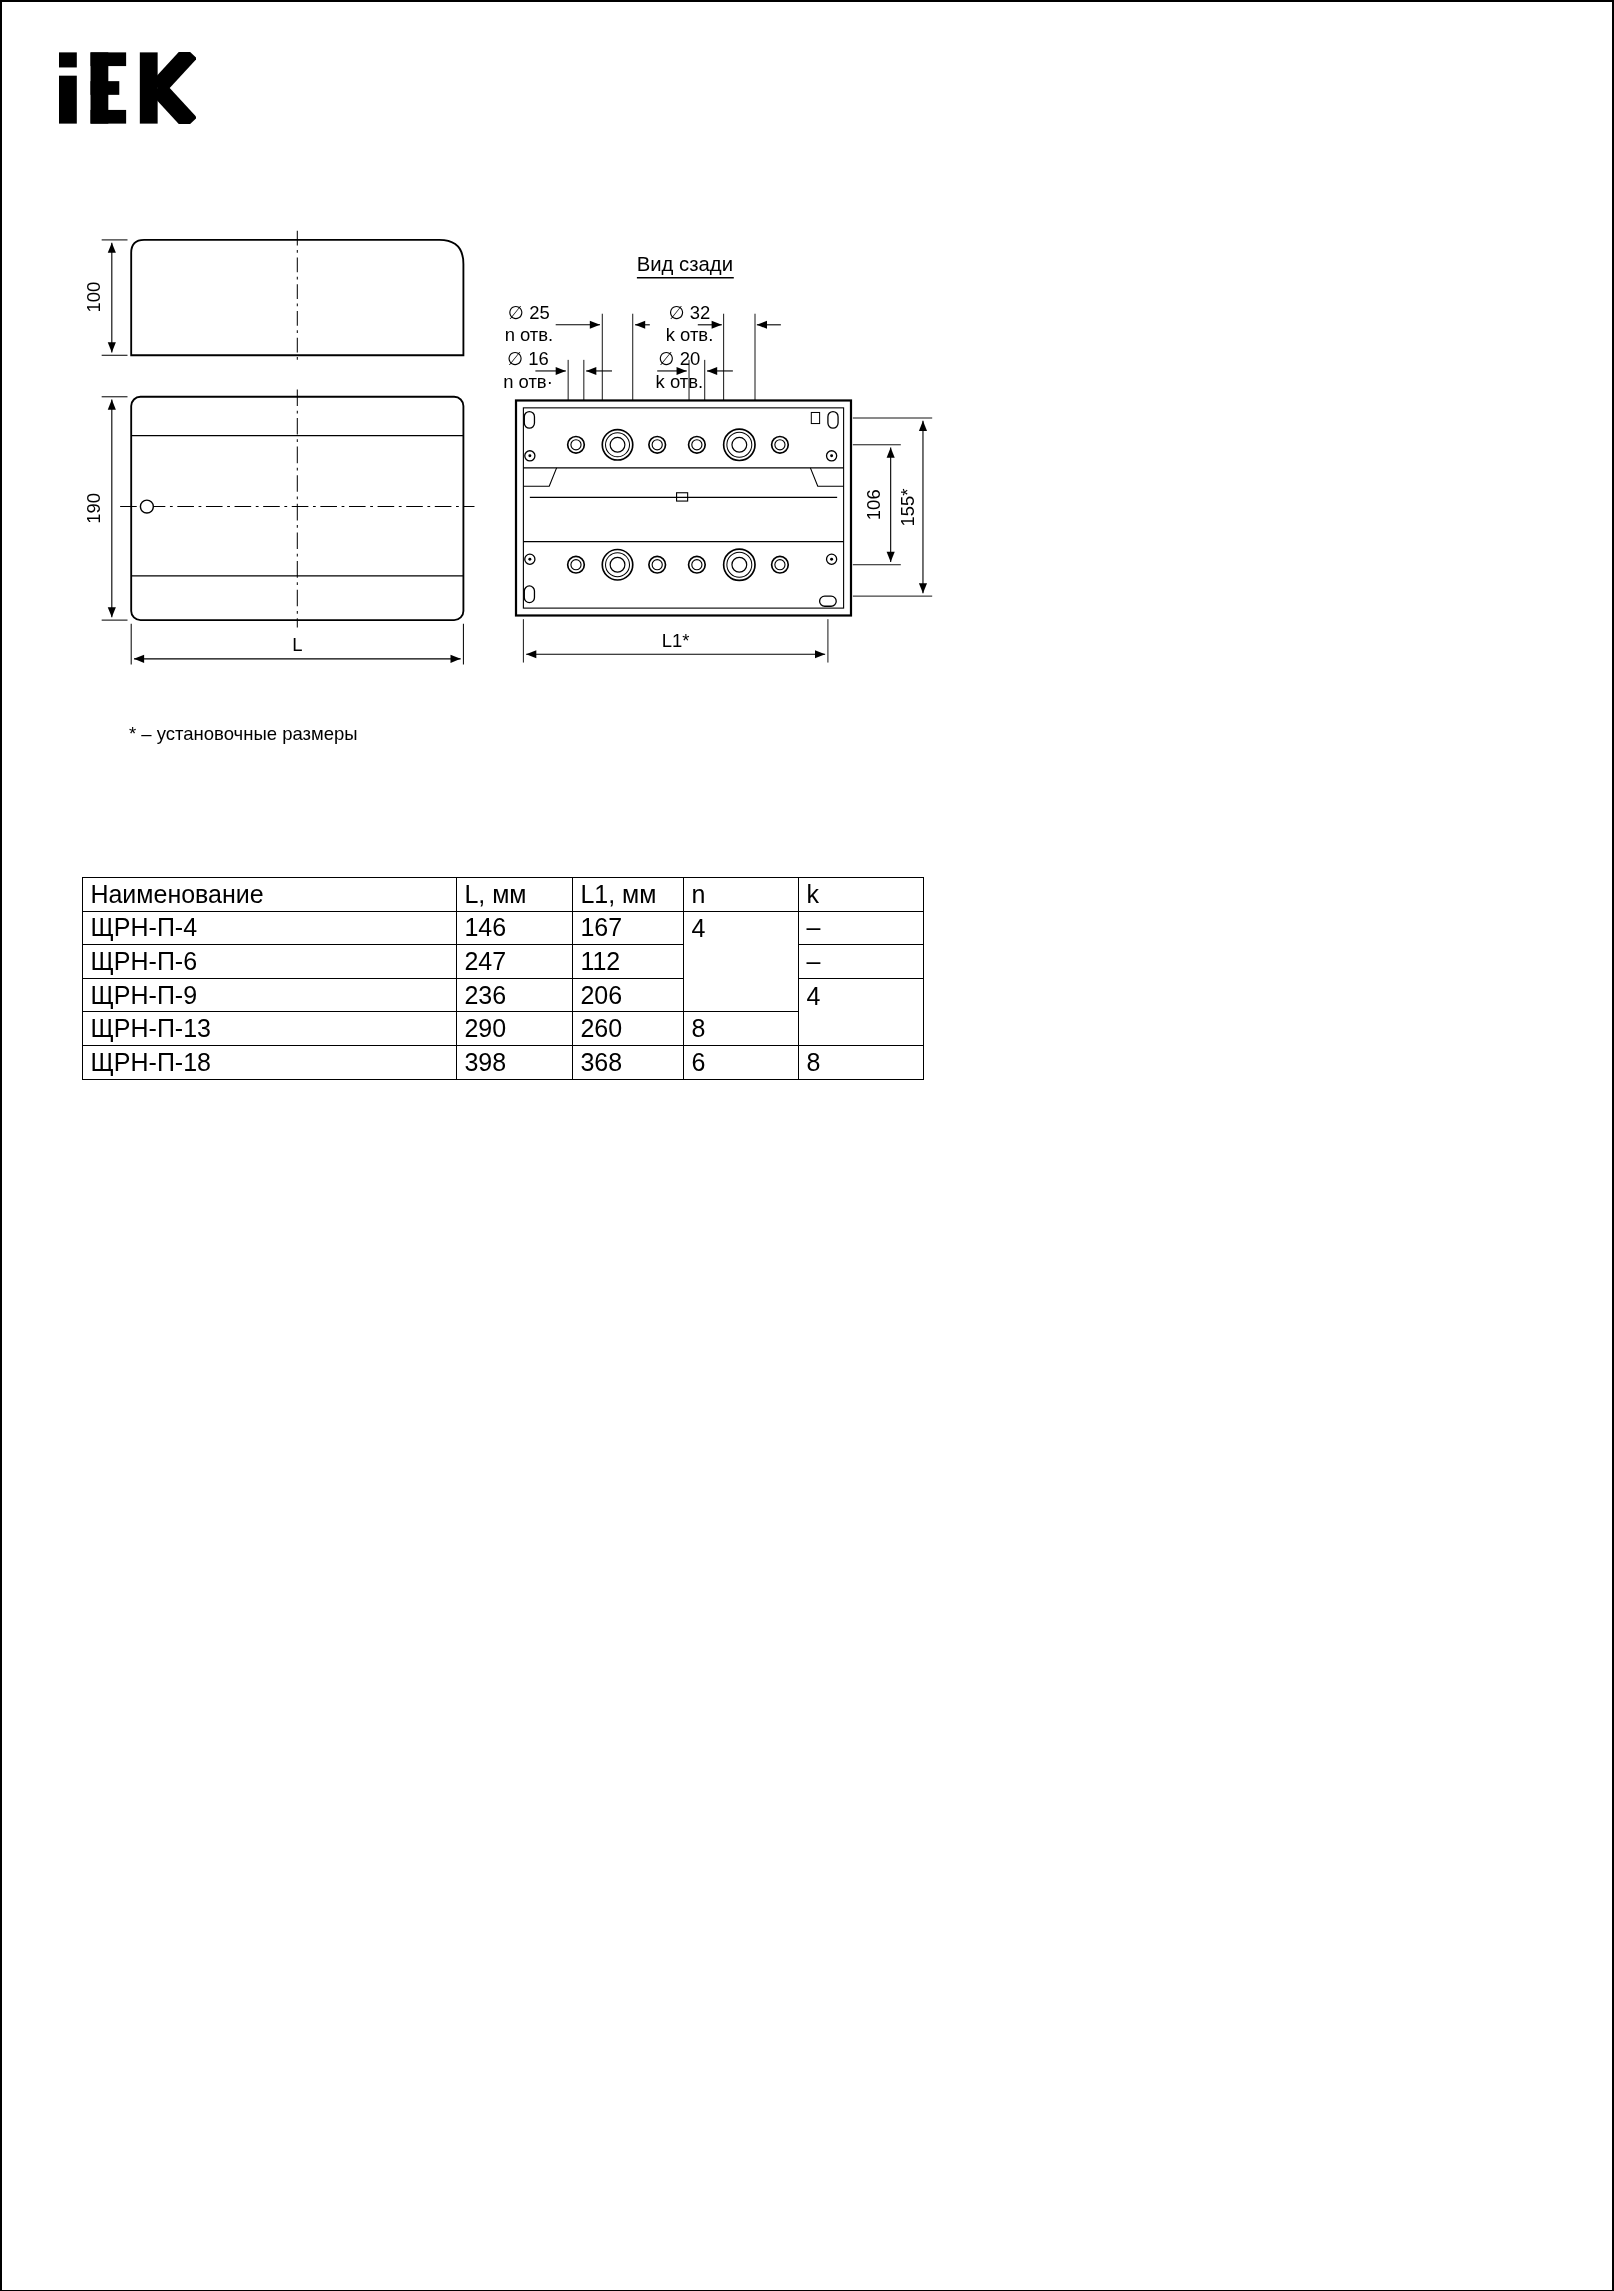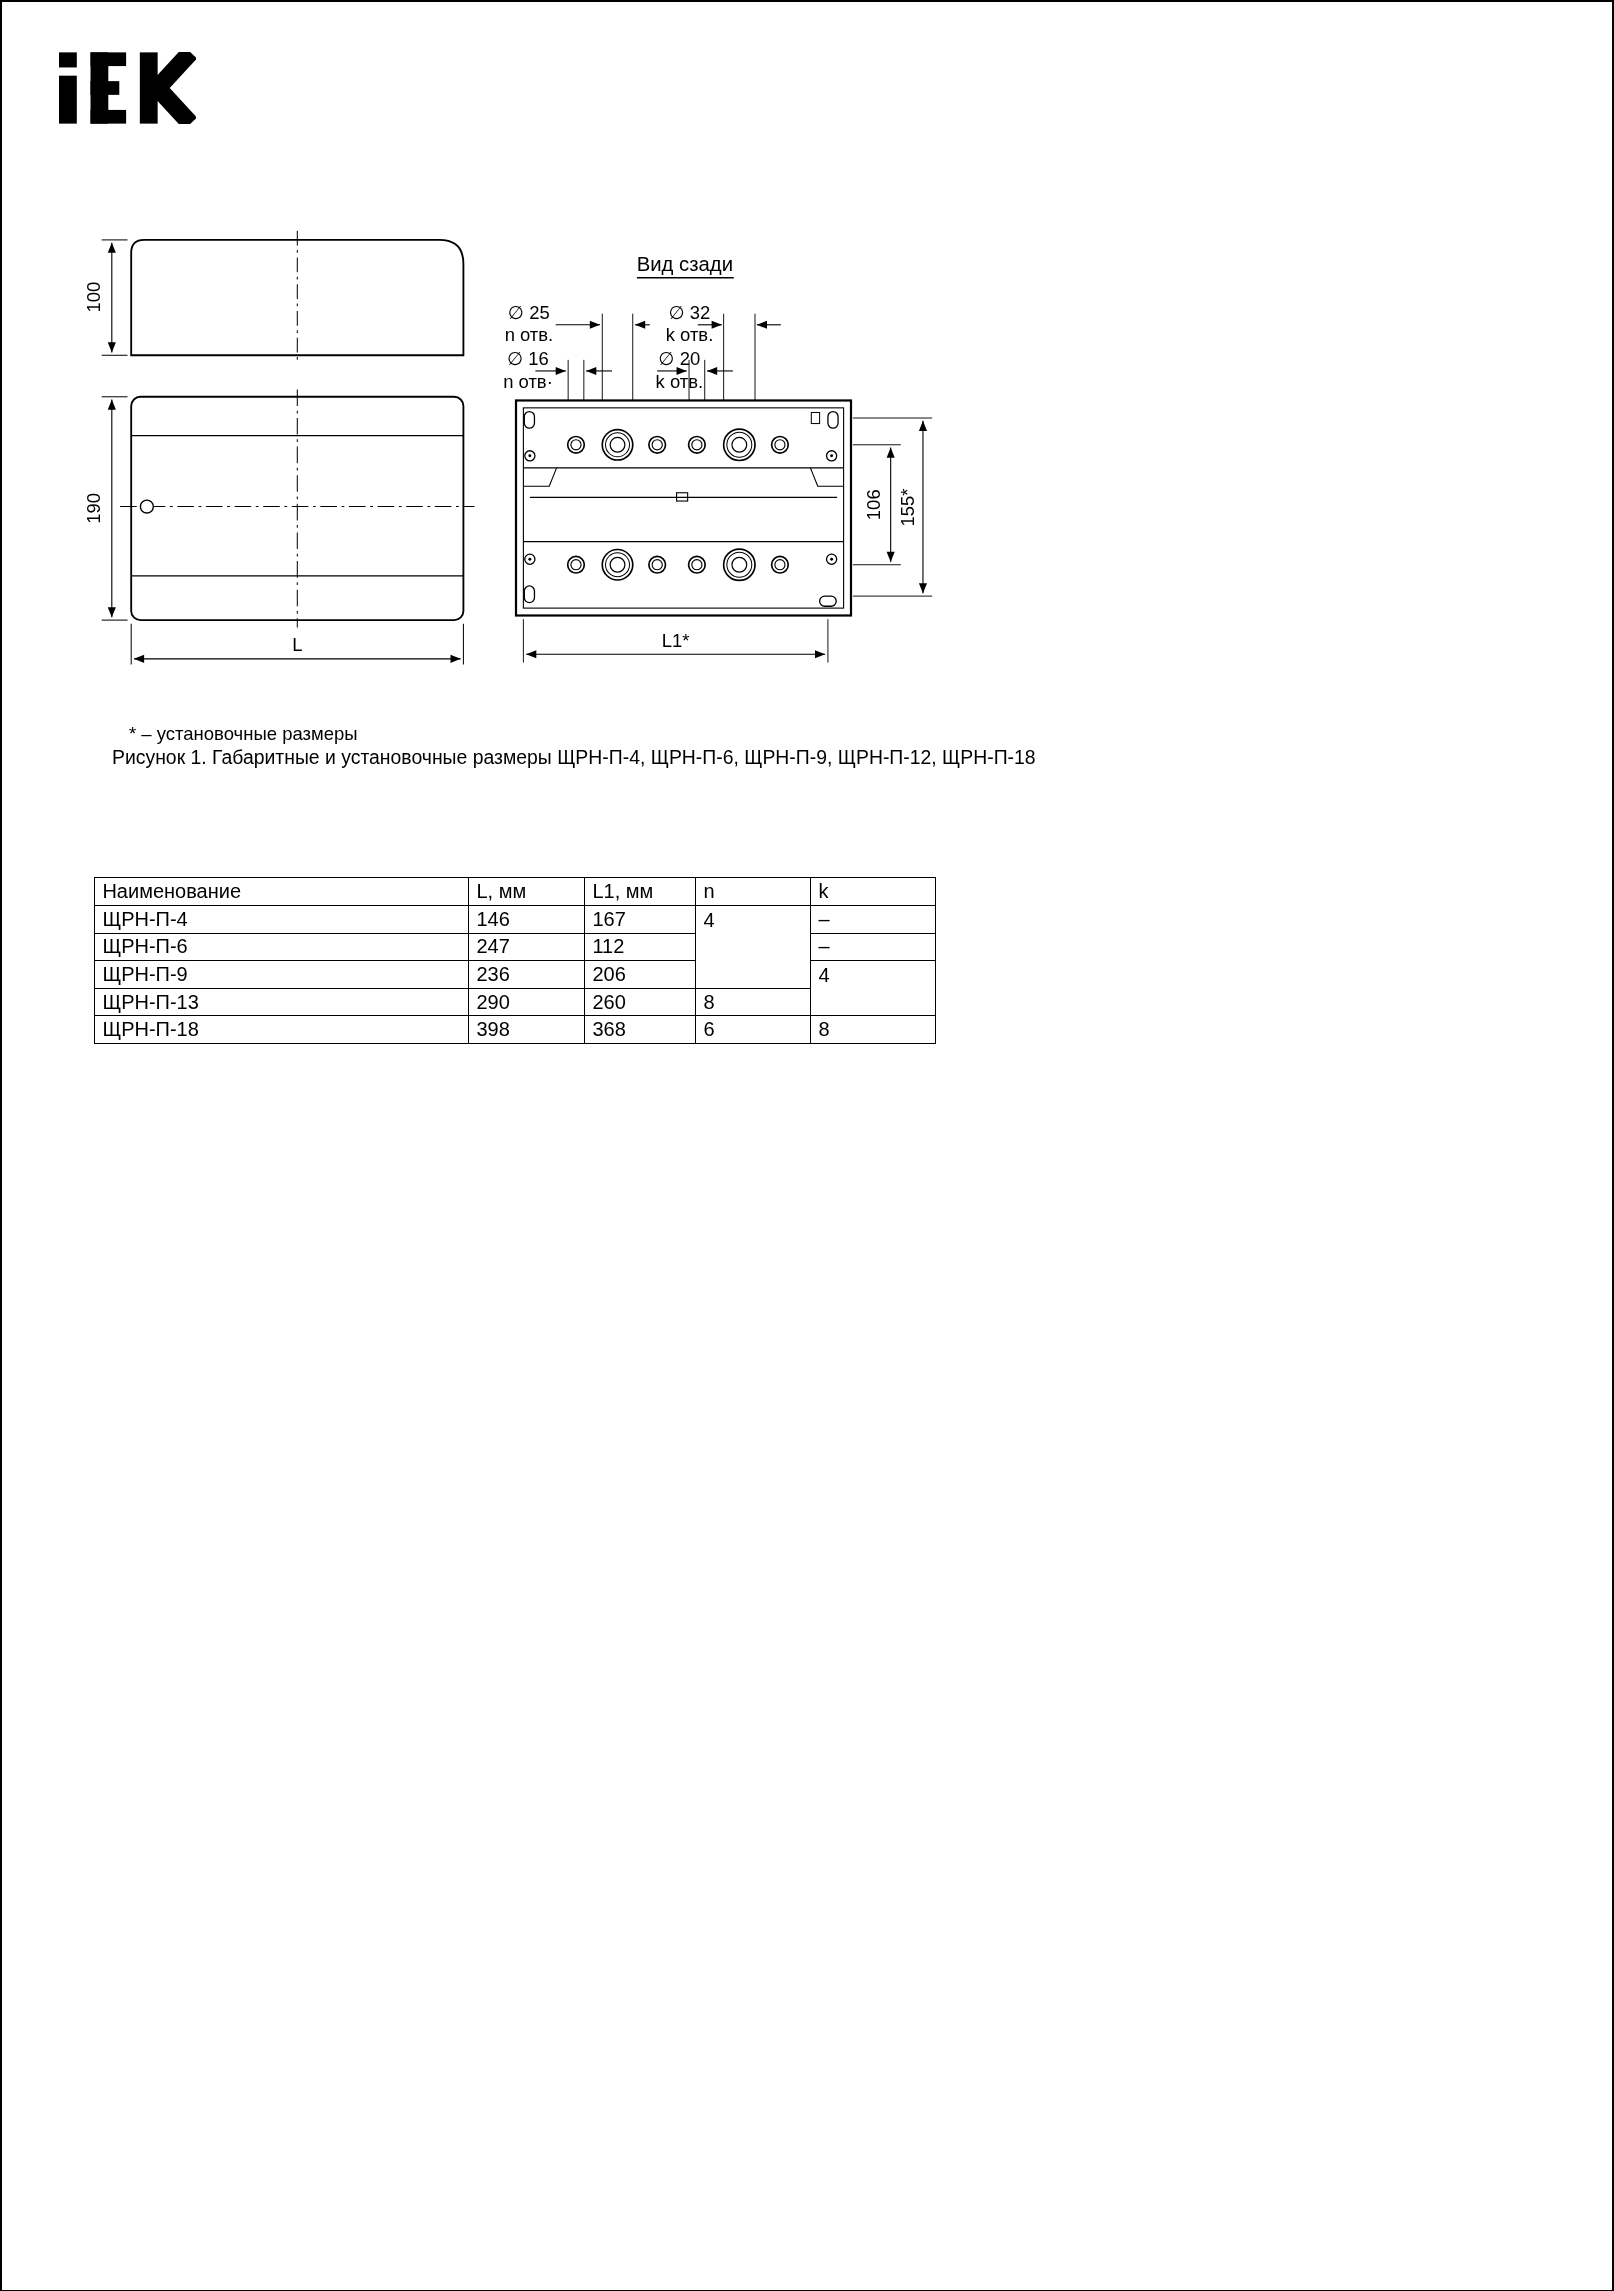--- a/index.html
+++ b/index.html
@@ -13,23 +13,23 @@
     border:2.8px solid #000;
     overflow:hidden;
   }
   .logo-svg { position:absolute; left:57px; top:50px; width:137px; height:72px; }
   .fig-svg  { position:absolute; left:0; top:212px; width:1614px; height:480px; }
   .svgtxt { stroke:none; fill:#000; font-family:"Liberation Sans","DejaVu Sans",sans-serif; font-size:20px; }
   .svgtitle { font-size:22px; }
   .footnote { position:absolute; left:127px; top:693px; font-size:18.5px;margin-top:28px; }
   .caption  { position:absolute; left:110px; top:744px; font-size:19.4px; }
   table.dim-table {
-    position:absolute; left:92px; top:875px; width:841px;
+    position:absolute; left:80px; top:875px; width:841px;
     border-collapse:collapse; table-layout:fixed;
-    font-size:20px;
+    font-size:25px;
     padding-left:24px;
   }
   .dim-table th, .dim-table td {
     border:1.8px solid #000;
     padding:1.8px 7.4px;
     height:27px;
     text-align:left;
     font-weight:400;
     vertical-align:middle;
     overflow:hidden;
@@ -235,21 +235,20 @@
           <line x1="895" y1="669" x2="895" y2="716" stroke-width="1"></line>
           <line x1="568" y1="707" x2="892" y2="707" stroke-width="1.2" marker-start="url(#arw)" marker-end="url(#arw)"></line>
           <text class="svgtxt" text-anchor="middle" x="730" y="699">L1*</text>
         </g>
       </g>
     </g>
   </svg>
 
   <div class="footnote">* – установочные размеры</div>
 
-  <div class="caption">Рисунок 1. Габаритные и установочные размеры ЩРН-П-4, ЩРН-П-6, ЩРН-П-9, ЩРН-П-12, ЩРН-П-18</div>
 
   <table class="dim-table">
     <colgroup>
       <col style="width:374px">
         <col style="width:116px">
         <col style="width:111px">
         <col style="width:115px">
         <col style="width:125px">
     </colgroup>
     <thead>

